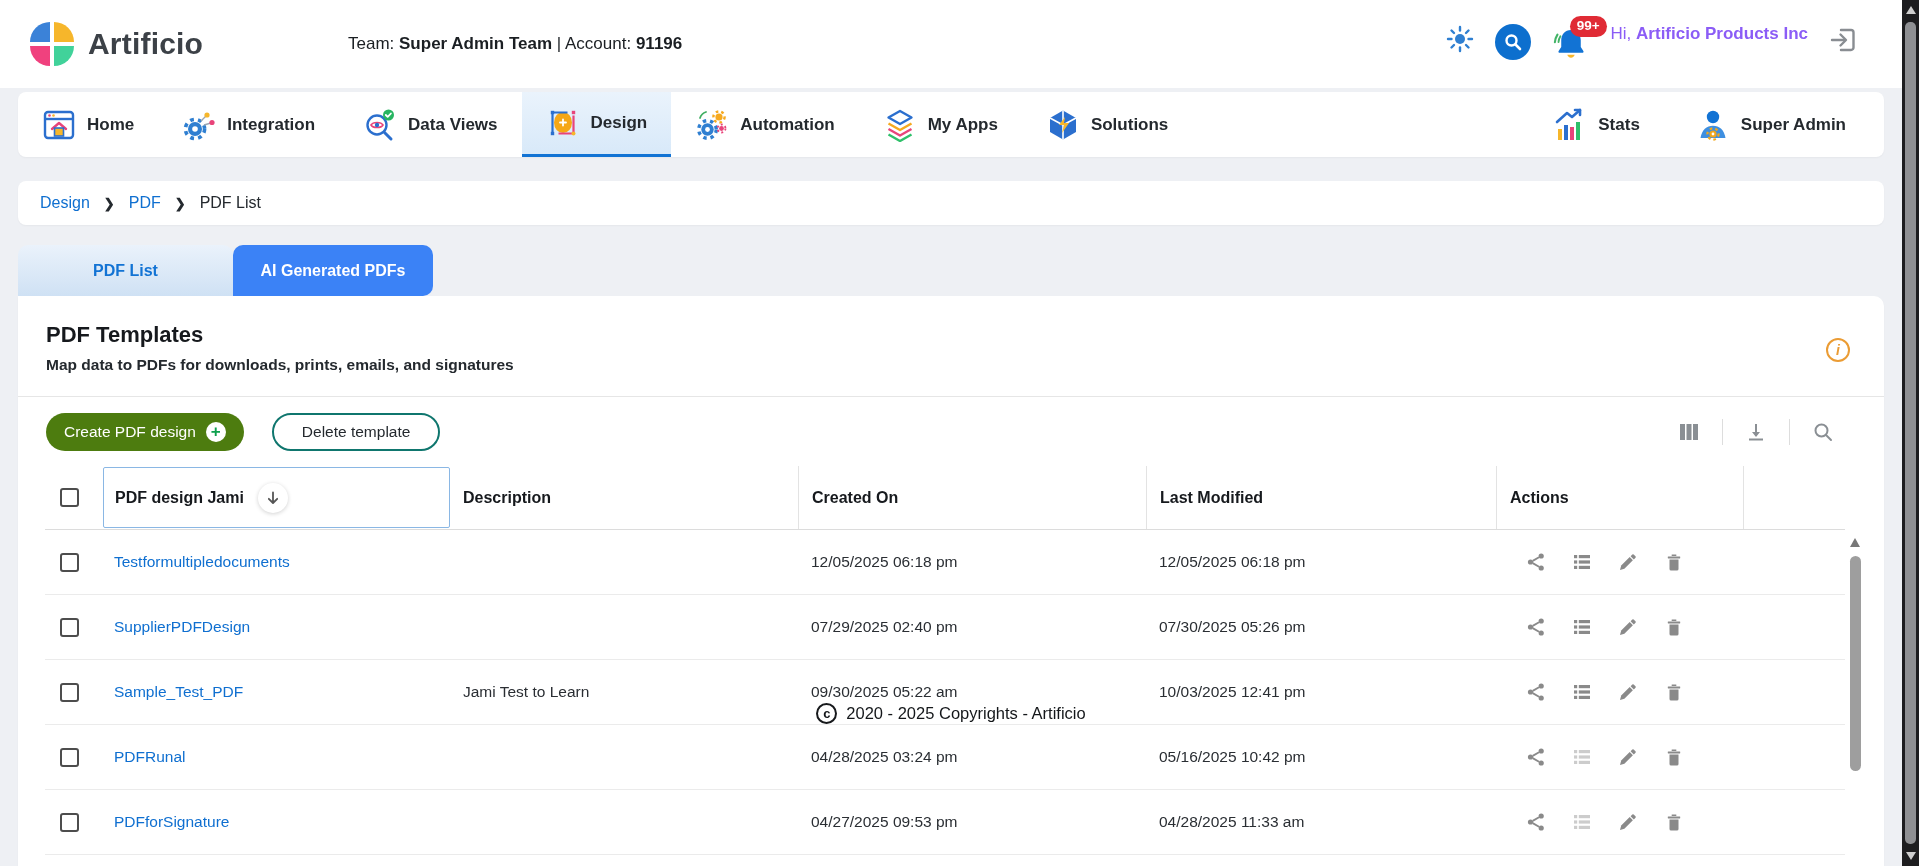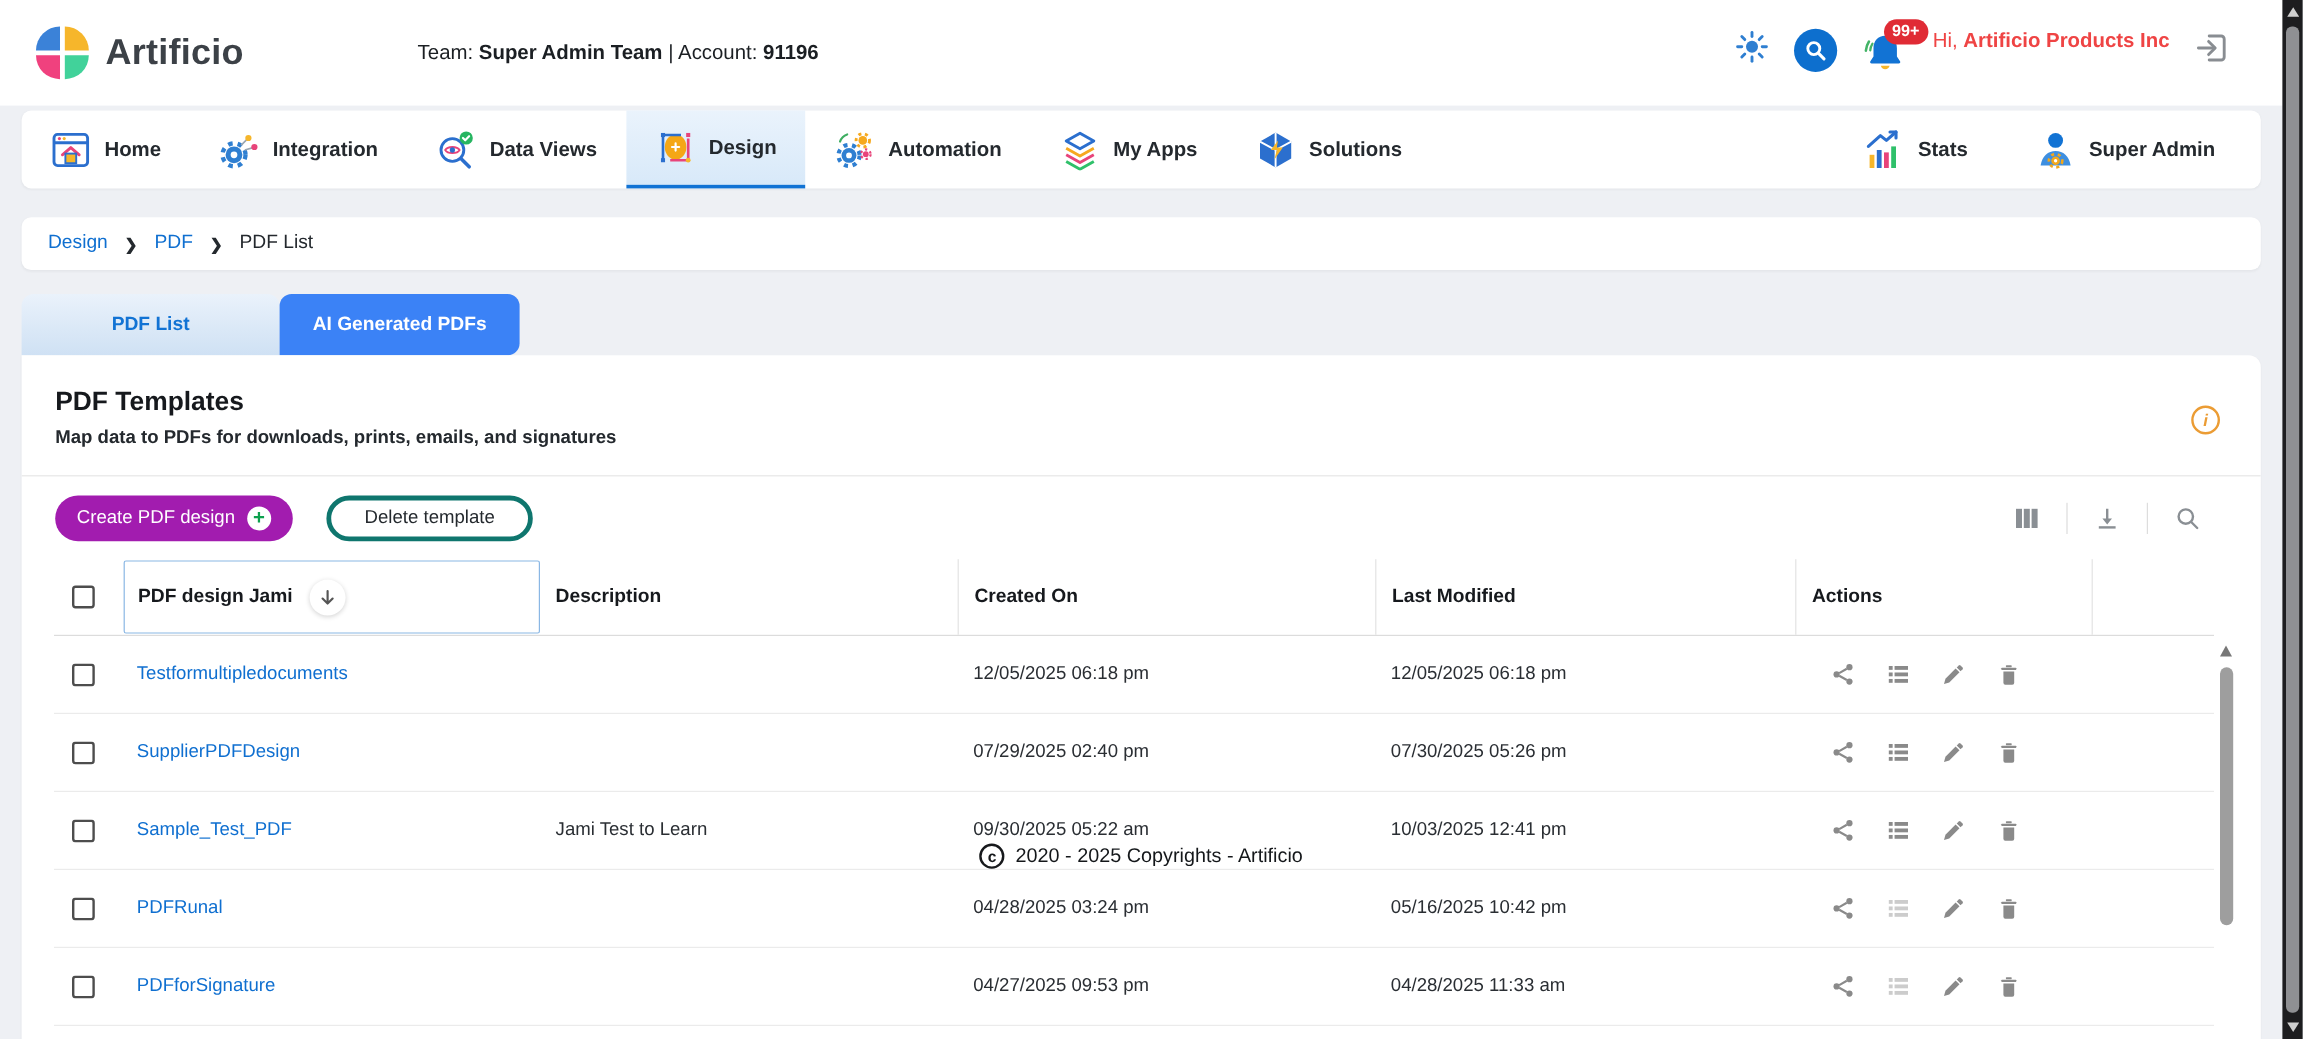--- a/index.html
+++ b/index.html
@@ -24,21 +24,21 @@
   .logo-text { font-size:30px; font-weight:700; color:#3c4147; letter-spacing:.2px; }
 
   .team-info { position:absolute; left:348px; top:50%; transform:translateY(-50%); font-size:17px; color:#1b1f23; }
   .team-info b { font-weight:700; }
 
   .top-right { position:absolute; right:42px; top:50%; transform:translateY(-50%); display:flex; align-items:flex-start; gap:20px; }
   .icon-btn { display:flex; align-items:center; justify-content:center; cursor:pointer; }
   .search-circle { width:36px; height:36px; border-radius:50%; background:#0d6fce; }
   .bell-wrap { position:relative; width:40px; height:40px; }
   .badge { position:absolute; top:-8px; right:-16px; background:#e02b35; color:#fff; font-size:13.5px; font-weight:700; padding:2px 7px 3px; border-radius:11px; line-height:1.2; }
-  .greeting { font-size:17px; color:#ef4444; white-space:nowrap; cursor:pointer; }
+  .greeting { font-size:17px; color:#8b5cf6; white-space:nowrap; cursor:pointer; }
   .greeting b { font-weight:700; }
 
   
   .navbar { margin:4px 18px 0; height:65px; background:#fff; border-radius:8px; display:flex; align-items:stretch; box-shadow:0 1px 2px rgba(0,0,0,.04); }
   .nav-item { display:flex; align-items:center; gap:11px; padding:0 24px; font-size:17px; font-weight:600; color:#24292e; cursor:pointer;text-align:right; }
   .nav-item.active { background:linear-gradient(#eaf3fc,#d8e9f9); border-bottom:3px solid #1273d4; }
   .nav-right { margin-left:auto; display:flex; align-items:center; gap:8px; padding-right:14px; }
   .nav-ic { width:34px; height:34px; flex:0 0 auto; }
 
   
@@ -55,23 +55,23 @@
 
   
   .content-card { margin:0 18px; height:570px; background:#fff; border-radius:0 10px 0 0; position:relative; overflow:hidden; box-shadow:0 1px 2px rgba(0,0,0,.04); }
   .page-head { padding:26px 28px 0; }
   .page-title { font-size:22px; font-weight:700; color:#16191d; }
   .page-subtitle { margin-top:8px; font-size:15.5px; font-weight:600; color:#24292e; }
   .info-icon { position:absolute; top:42px; right:34px; width:24px; height:24px; border:2px solid #eb9c34; border-radius:50%; color:#eb9c34; font-size:14px; font-weight:700; display:flex; align-items:center; justify-content:center; cursor:pointer; font-style:italic; }
 
   .toolbar { margin-top:22px; border-top:1px solid #e6e6e6; height:70px; display:flex; align-items:center; padding:0 28px; }
   .btn { height:38px; border-radius:22px; display:flex; align-items:center; font-size:15.5px; cursor:pointer; }
-  .btn-create { background:#a21caf; color:#fff; padding:0 18px; gap:10px; font-weight:400; }
+  .btn-create { background:#4d7c0f; color:#fff; padding:0 18px; gap:10px; font-weight:400; }
   .plus-chip { width:20px; height:20px; border-radius:50%; background:#fff; color:#0da04e; font-size:17px; font-weight:700; display:flex; align-items:center; justify-content:center; line-height:1; }
-  .btn-delete { margin-left:28px; background:#fff; border:4px solid #0f766e; color:#24292e; padding:0 28px; }
+  .btn-delete { margin-left:28px; background:#fff; border:2px solid #0f766e; color:#24292e; padding:0 28px; }
   .toolbar-right { margin-left:auto; display:flex; align-items:center; gap:0; }
   .t-ic { padding:0 22px; cursor:pointer; display:flex; align-items:center; }
   .t-sep { width:1px; height:26px; background:#ddd; }
 
   
   .table { margin:0 39px 0 27px; }
   .grid-row { display:grid; grid-template-columns:58px 347px 348px 348px 350px 247px 1fr; align-items:center; }
   .thead { height:64px; border-bottom:1px solid #dcdcdc; font-size:16px; font-weight:700; color:#16191d; }
   .hcell { padding-left:13px; align-self:stretch; display:flex; align-items:center; }
   .hcell-name { border:1px solid #8ab7e4; border-radius:2px; margin:1px 0; background:#fff; gap:14px; padding-left:11px; }

